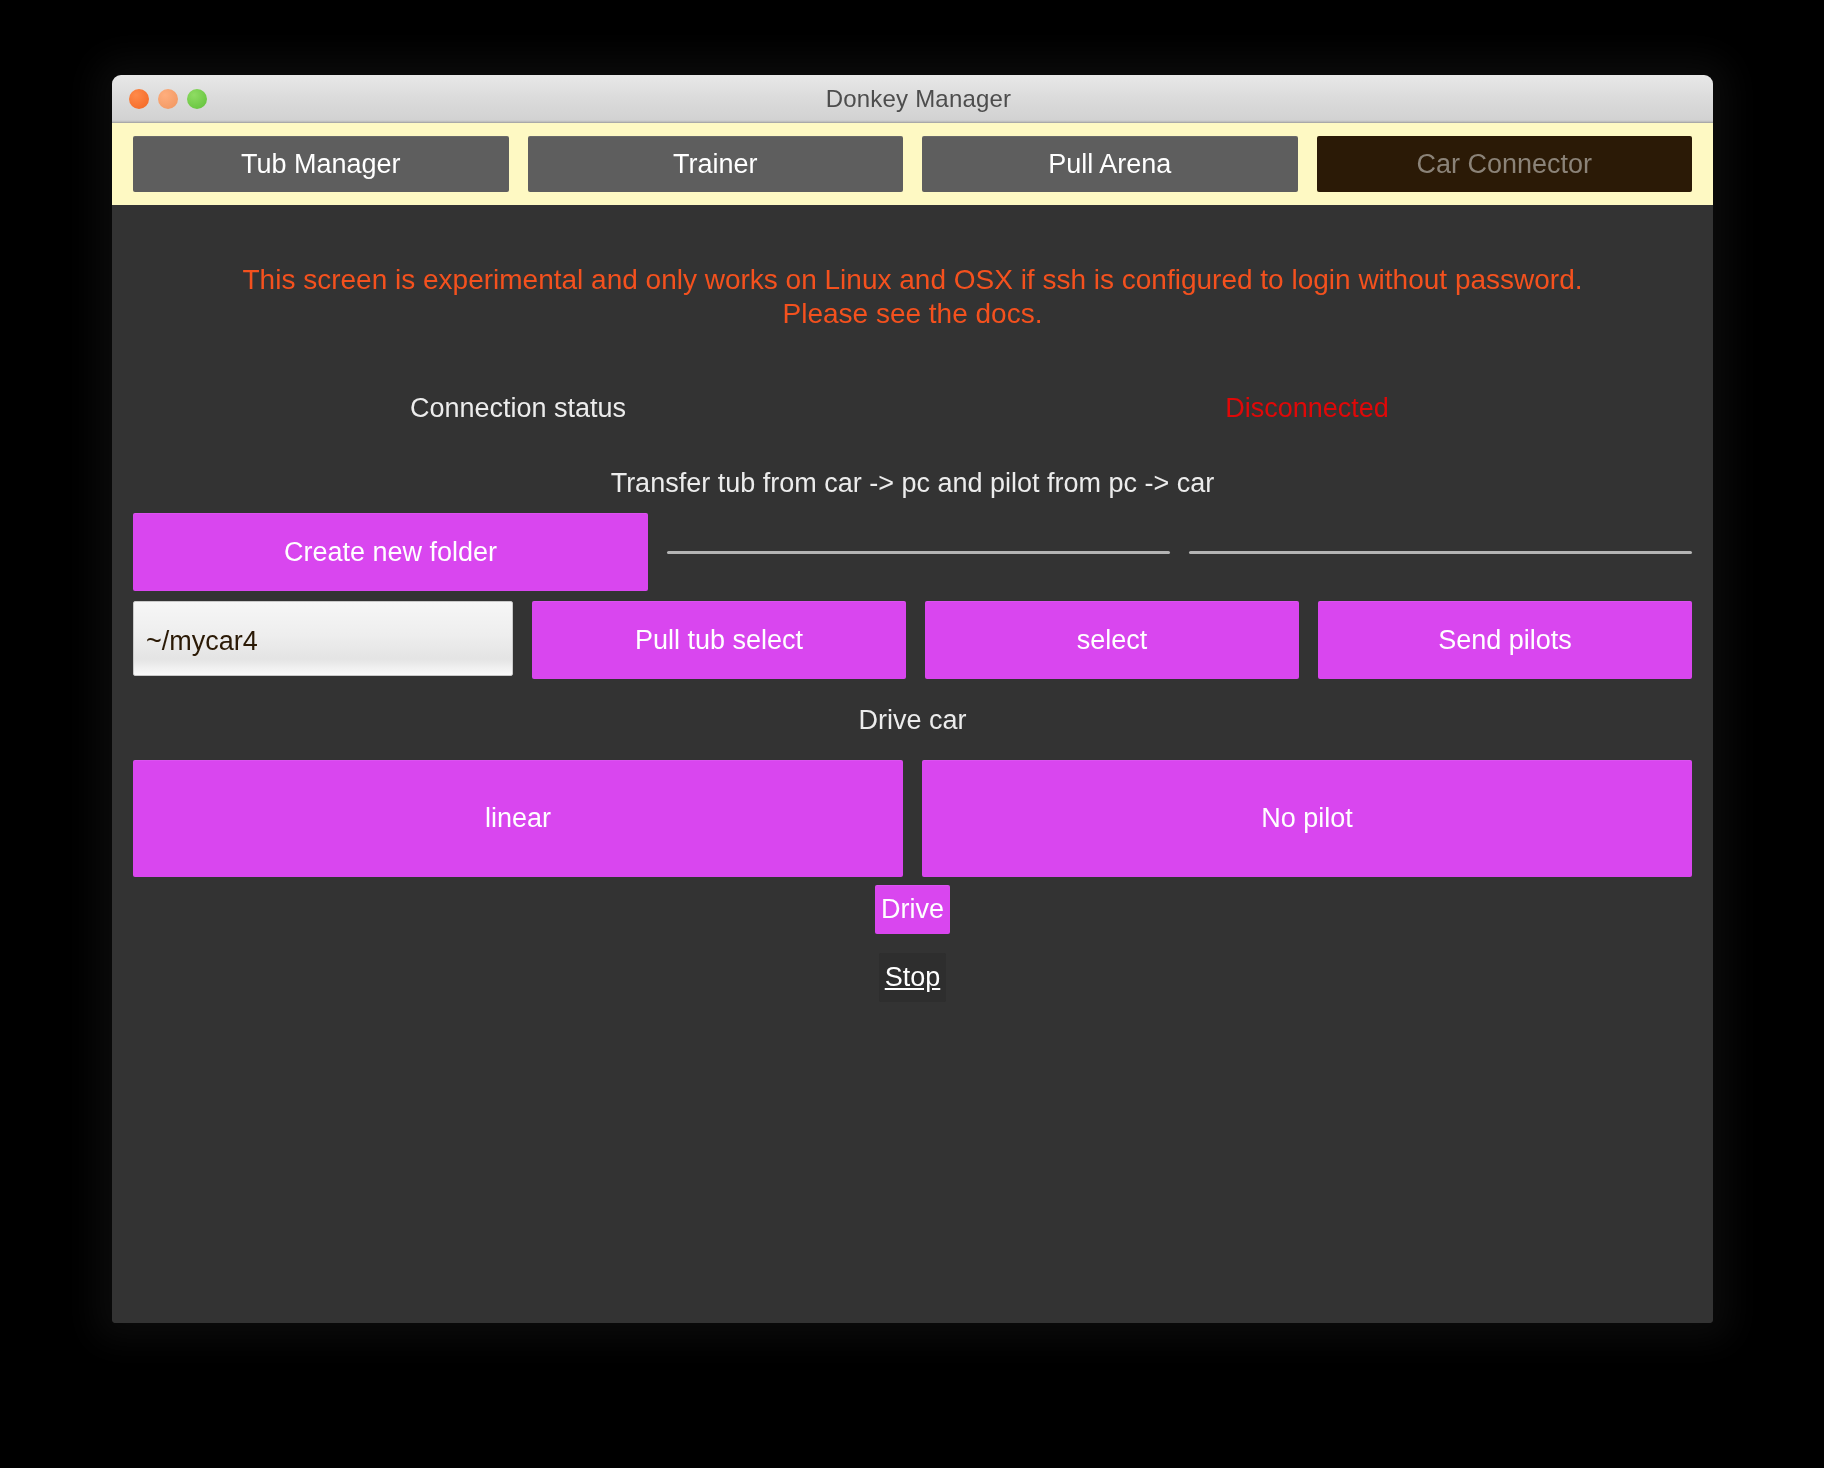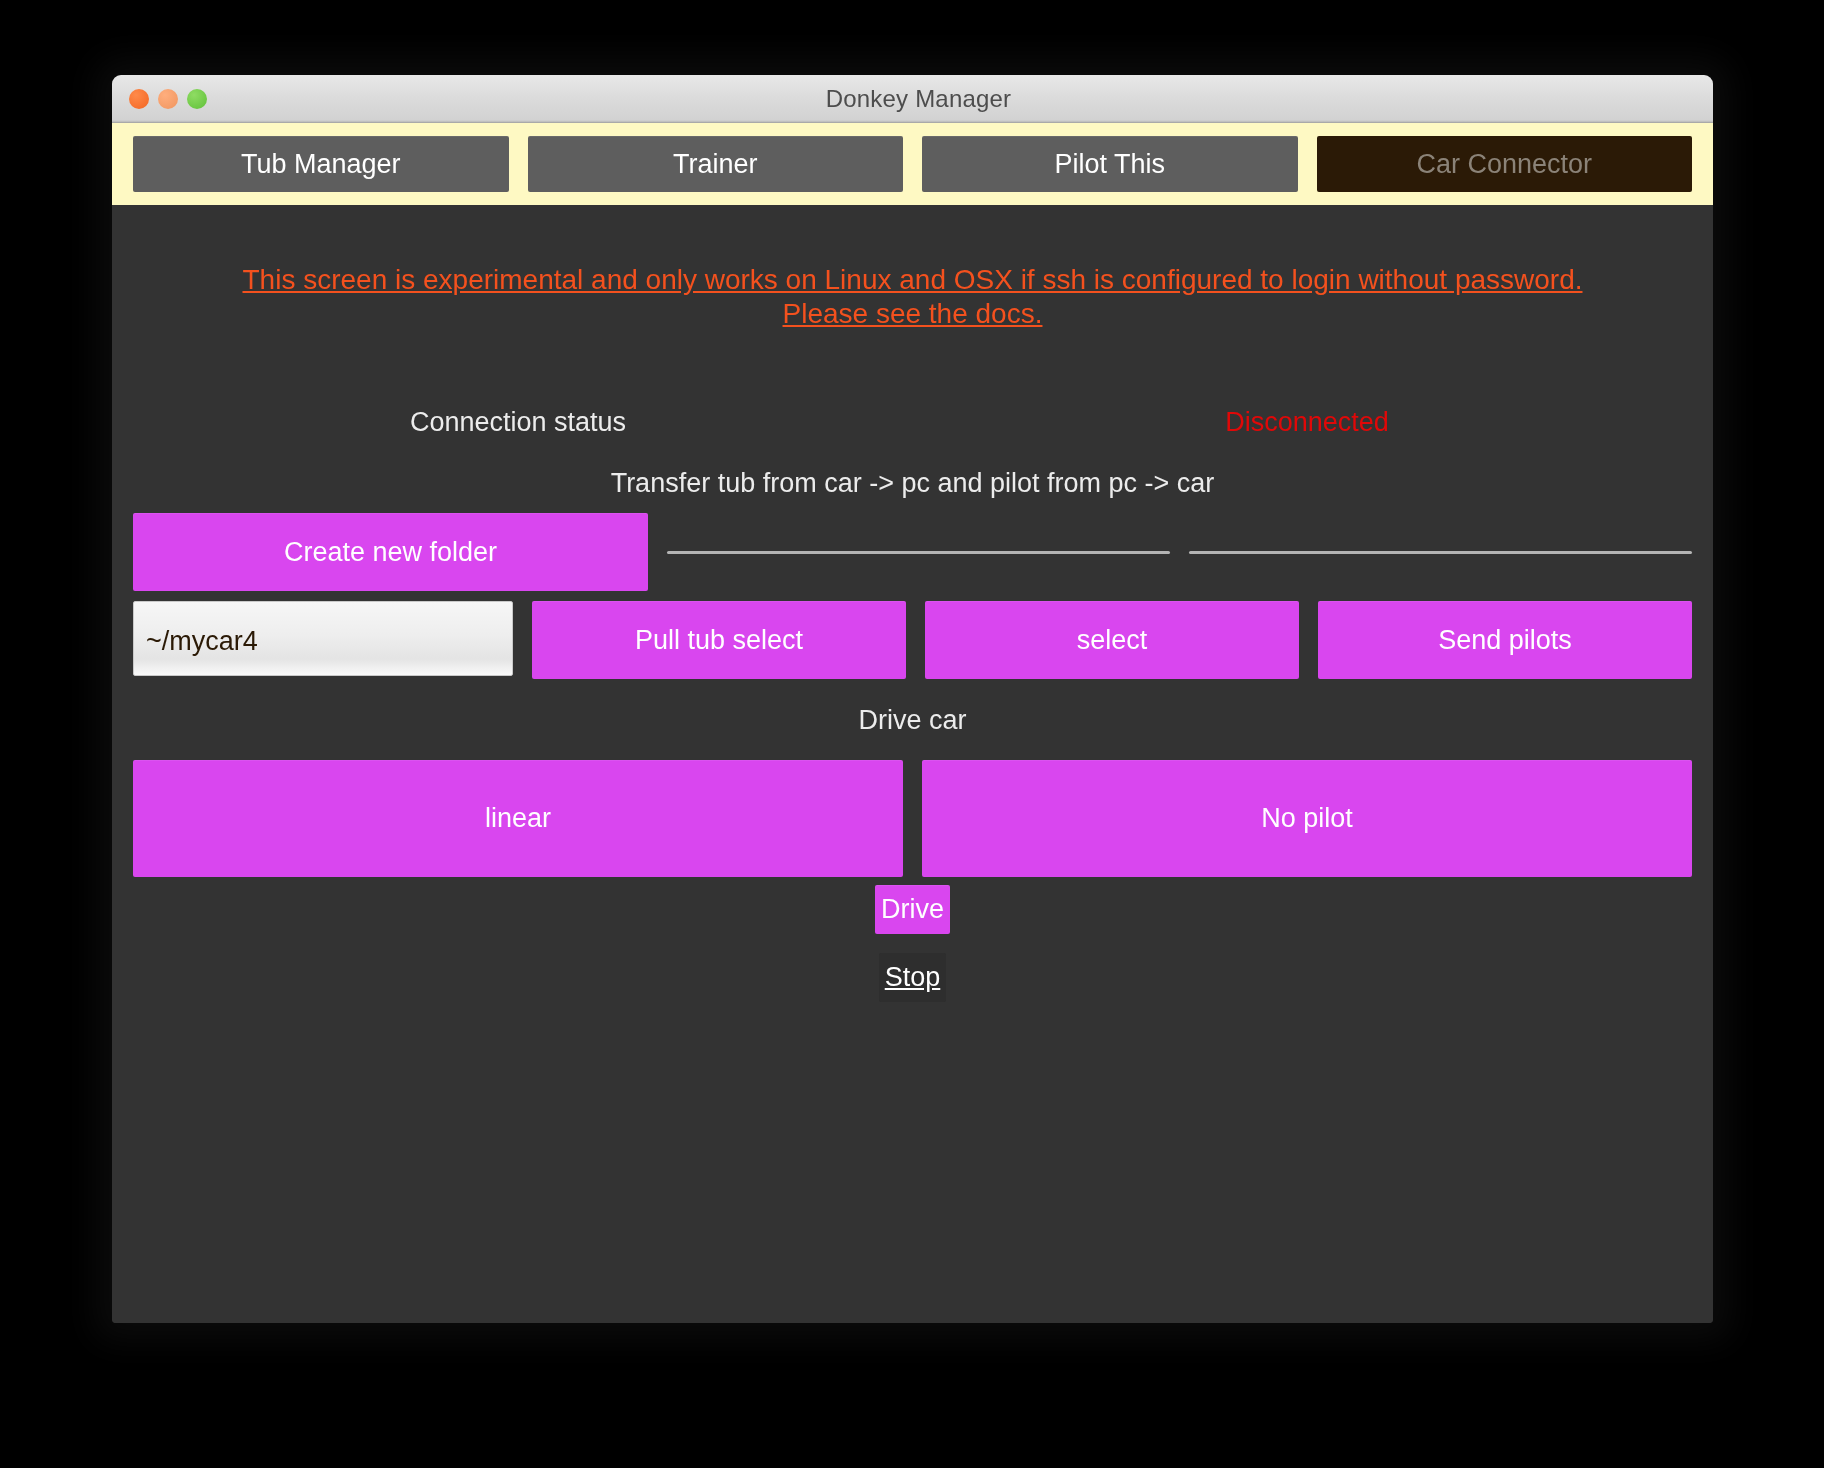--- a/index.html
+++ b/index.html
@@ -108,37 +108,35 @@
     box-sizing: border-box;
   }
 
   .warning {
     margin: 58px auto 0;
     width: 1420px;
     text-align: center;
     color: #f4511e;
     font-size: 28px;
     line-height: 1.22;
-    text-decoration: underline;
   }
 
   .row {
     display: flex;
     align-items: center;
     gap: 19px;
   }
 
   .row-status {
     margin-top: 62px;
     height: 58px;
   }
   .cell {
     flex: 1;
     display: flex;
-    align-items: center;
     justify-content: center;
     height: 100%;
     box-sizing: border-box;
   }
   .label {
     color: #ececec;
     font-size: 27px;
     text-align: center;
   }
   .label.status-value {
@@ -257,21 +255,21 @@
         <div class="light close"></div>
         <div class="light min"></div>
         <div class="light zoom"></div>
       </div>
       <div class="window-title">Donkey Manager</div>
     </div>
 
     <div class="tabbar">
       <button class="tab">Tub Manager</button>
       <button class="tab">Trainer</button>
-      <button class="tab">Pilot This</button>
+      <button class="tab">Pull Arena</button>
       <button class="tab active">Car Connector</button>
     </div>
 
     <div class="content">
 
       <div class="warning">This screen is experimental and only works on Linux and OSX if ssh is configured to login without password. Please see the docs.</div>
 
       <div class="row row-status">
         <div class="cell">
           <span class="label">Connection status</span>

